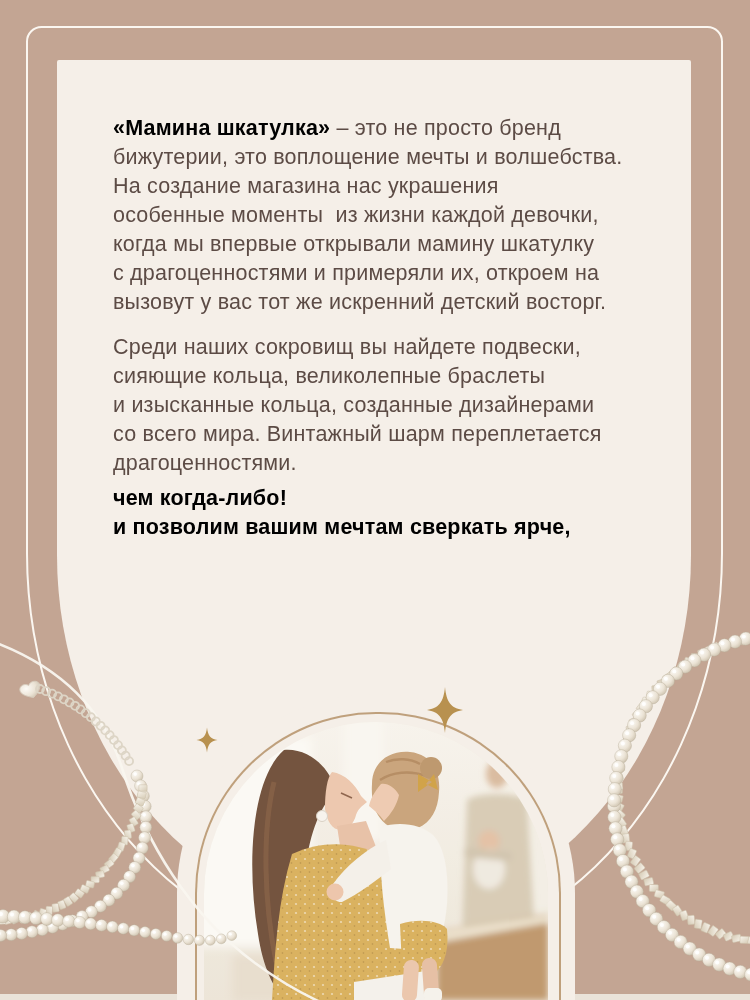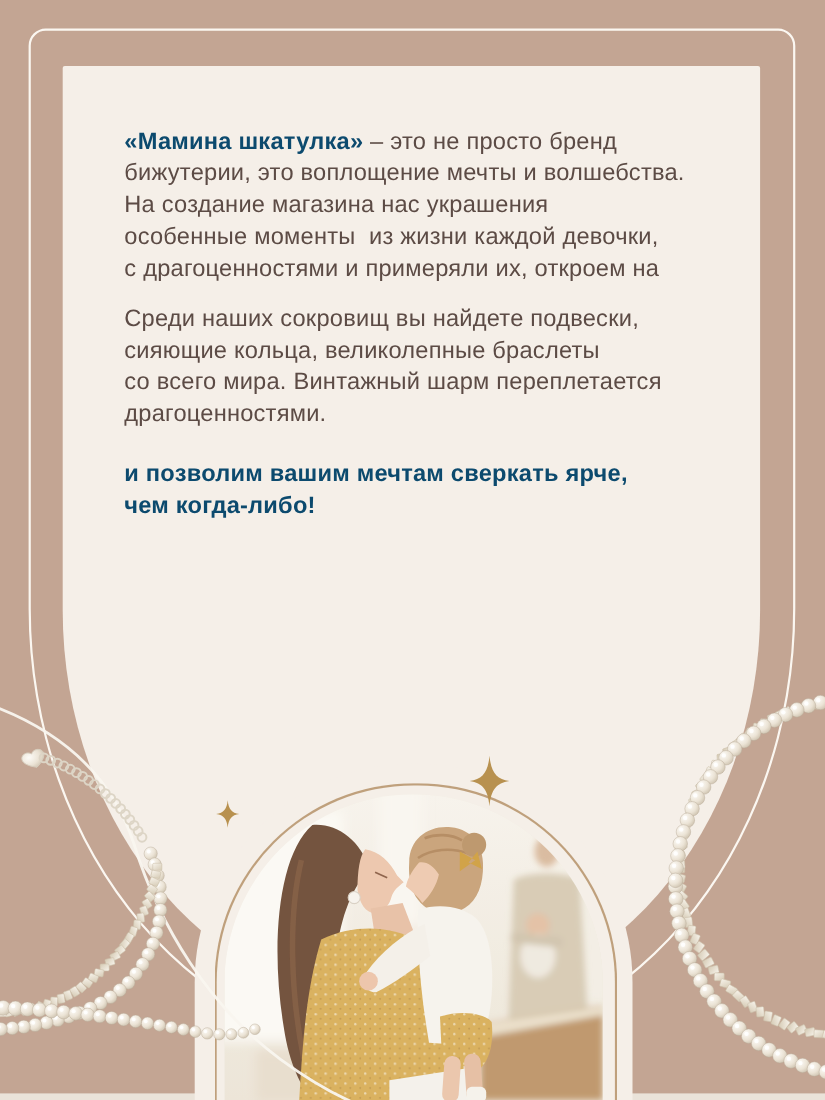--- a/index.html
+++ b/index.html
@@ -24,23 +24,23 @@
   }
   .bottom-strip{
     position:absolute;left:0;bottom:0;width:750px;height:6px;
     background:#eae3d9;z-index:3;
   }
   .copy{
     position:absolute;left:113px;top:114px;width:545px;z-index:4;
     color:#5c4b45;font-size:21.5px;line-height:29px;letter-spacing:.2px;
   }
   .para{margin:0 0 16px 0;}
-  .para.second{margin-bottom:25px;}
+  .para.second{margin-bottom:6px;}
   .line{white-space:pre;}
-  .accent, .cta .line{color:#0c4a6e;font-weight:700;}
+  .accent, .cta .line{color:#000000;font-weight:700;}
   
   .photo-frame{
     position:absolute;left:177px;top:694px;width:398px;height:330px;
     background:#f5efe8;border-radius:199px 199px 0 0;z-index:5;
   }
   .photo-ring{
     position:absolute;left:195px;top:712px;width:362px;height:310px;
     border:2px solid #bfa07c;border-bottom:none;
     border-radius:181px 181px 0 0;z-index:6;
   }
@@ -59,31 +59,34 @@
   <div class="outline"></div>
   <div class="panel"></div>
   <div class="bottom-strip"></div>
 
   <div class="copy">
     <div class="para">
       <div class="line"><span class="accent">«Мамина шкатулка»</span><span> – это не просто бренд</span></div>
       <div class="line">бижутерии, это воплощение мечты и волшебства.</div>
       <div class="line">На создание магазина нас украшения</div>
       <div class="line">особенные моменты  из жизни каждой девочки,</div>
+      <div class="line">когда мы впервые открывали мамину шкатулку</div>
       <div class="line">с драгоценностями и примеряли их, откроем на</div>
+      <div class="line">вызовут у вас тот же искренний детский восторг.</div>
     </div>
     <div class="para second">
       <div class="line">Среди наших сокровищ вы найдете подвески,</div>
       <div class="line">сияющие кольца, великолепные браслеты</div>
+      <div class="line">и изысканные кольца, созданные дизайнерами</div>
       <div class="line">со всего мира. Винтажный шарм переплетается</div>
       <div class="line">драгоценностями.</div>
     </div>
     <div class="para cta">
+      <div class="line">чем когда-либо!</div>
       <div class="line">и позволим вашим мечтам сверкать ярче,</div>
-      <div class="line">чем когда-либо!</div>
     </div>
   </div>
 
   <div class="photo-frame"></div>
   <div class="photo-ring"></div>
 
   <div class="photo">
     <svg width="344" height="278" viewBox="0 0 344 278">
       <defs>
         <linearGradient id="bgG" x1="0" y1="0" x2="0" y2="1">

